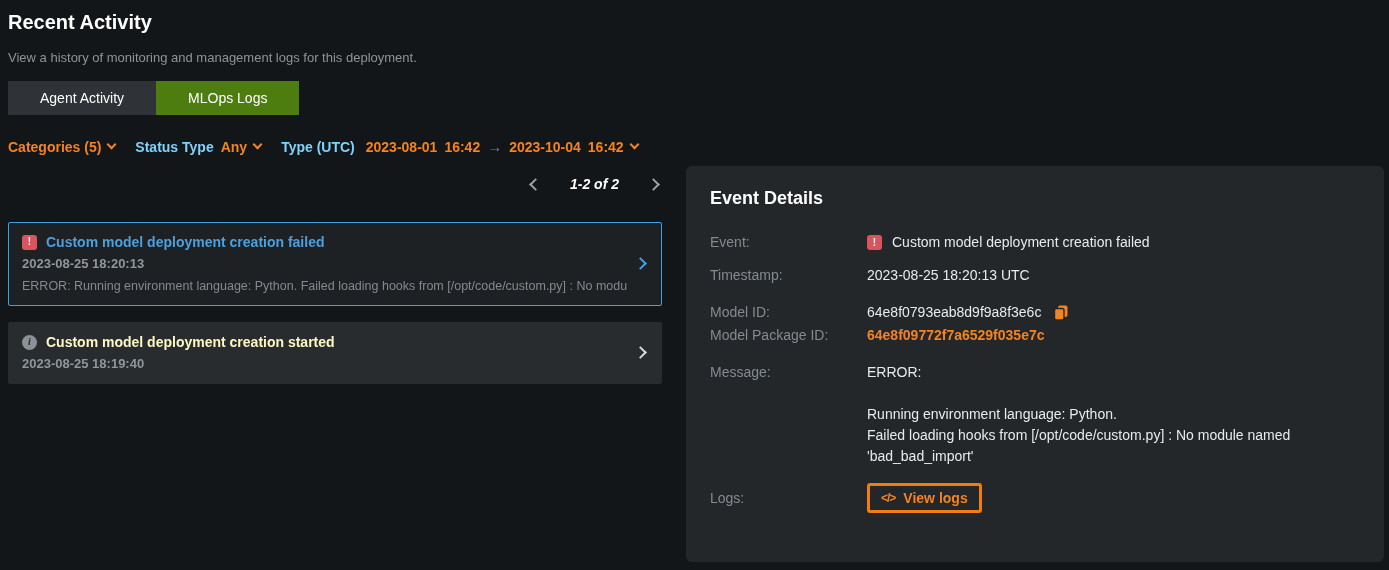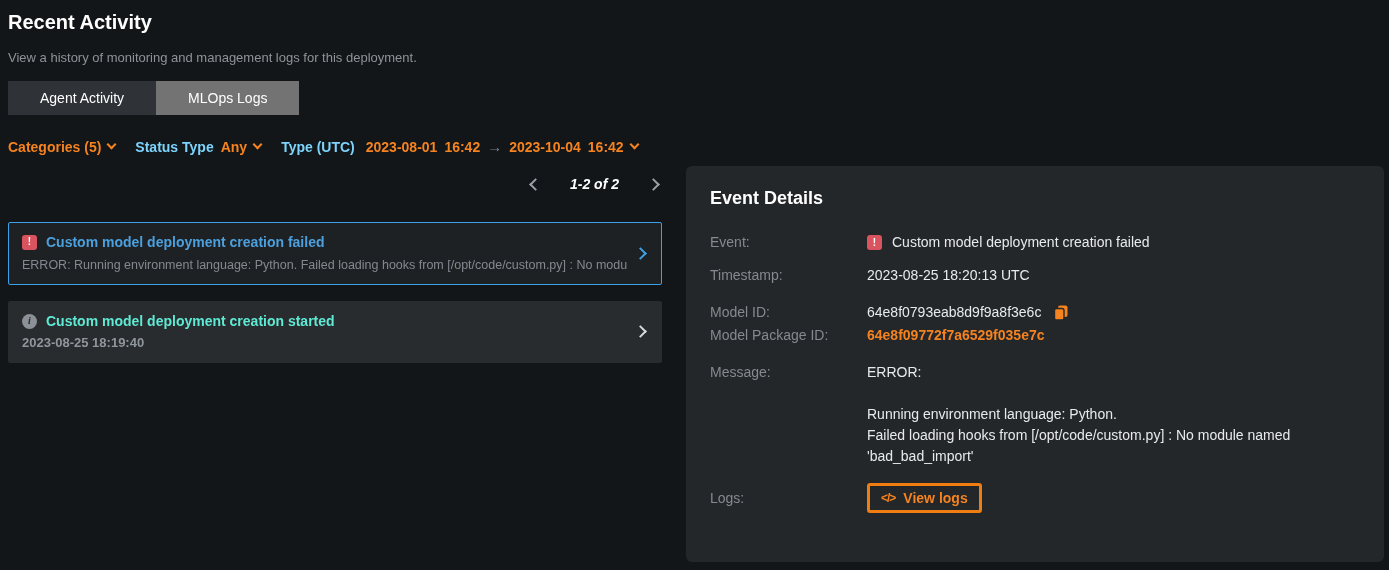--- a/index.html
+++ b/index.html
@@ -21,21 +21,21 @@
   }
   .tabs {
     position:absolute; left:8px; top:81px;
     display:flex; height:34px;
   }
   .tab {
     display:flex; align-items:center; padding:0 32px;
     font-size:14px; color:#ffffff; cursor:pointer;
     background:#2f3337;
   }
-  .tab.active { background:#737373; }
+  .tab.active { background:#4d7c0f; }
 
   .filters {
     position:absolute; left:8px; top:138px;
     display:flex; align-items:center; gap:20px;
     font-size:14px; font-weight:700; white-space:nowrap;
   }
   .filter-group { display:flex; align-items:center; gap:7px; }
   .orange { color:#f5831f; }
   .white-label { color:#7dd3fc; }
   .gray-arrow { color:#7c8288; font-weight:400; font-size:15px; }
@@ -60,21 +60,21 @@
   .page-btn { cursor:pointer; display:inline-flex; padding:4px; }
 
   .event-list { position:absolute; left:8px; top:222px; width:654px; }
   .event-item {
     position:relative; width:100%;
     background:#292c2e; border:1px solid transparent; border-radius:2px;
     padding:11px 34px 12px 13px; cursor:pointer; margin-bottom:16px;
   }
   .event-item.selected { background:#1e2124; border-color:#3ea1e6; }
   .event-title-row { display:flex; align-items:center; gap:9px; }
-  .event-title { font-size:14px; font-weight:700; color:#5eead4; }
+  .event-title { font-size:14px; font-weight:700; color:#fef9c3; }
   .event-item.selected .event-title { color:#4ba0dd; }
   .event-time { margin-top:6px; font-size:13px; font-weight:700; color:#8f969c; }
   .event-preview { margin-top:8px; font-size:12.5px; color:#84898f; white-space:nowrap; overflow:hidden; }
   .event-chev {
     position:absolute; right:16px; top:50%; margin-top:-5px;
     width:9px; height:9px; border:0 solid #d6d9dc;
     border-top-width:2.5px; border-right-width:2.5px; transform:rotate(45deg);
   }
   .event-item.selected .event-chev { border-color:#3ea1e6; }
 
@@ -154,20 +154,21 @@
     </span>
 </div>
 
 <div class="event-list">
 
   <div class="event-item selected">
     <div class="event-title-row">
       <span class="sev-icon error">!</span>
       <span class="event-title">Custom model deployment creation failed</span>
     </div>
+    <div class="event-time">2023-08-25 18:20:13</div>
     <div class="event-preview">ERROR: Running environment language: Python. Failed loading hooks from [/opt/code/custom.py] : No module ...</div>
     <span class="event-chev"></span>
   </div>
 
   <div class="event-item">
     <div class="event-title-row">
       <span class="sev-icon info">i</span>
       <span class="event-title">Custom model deployment creation started</span>
     </div>
     <div class="event-time">2023-08-25 18:19:40</div>

